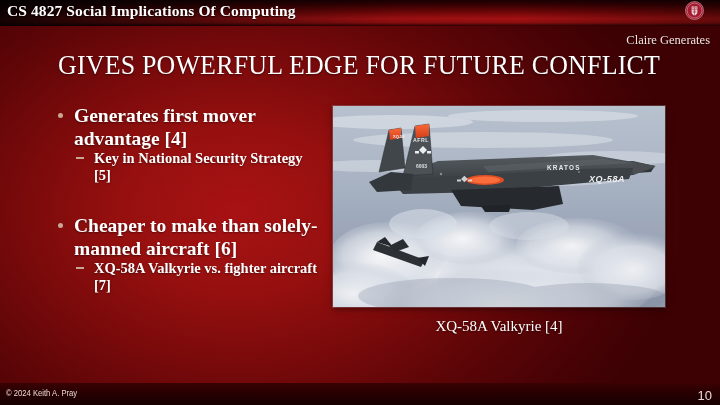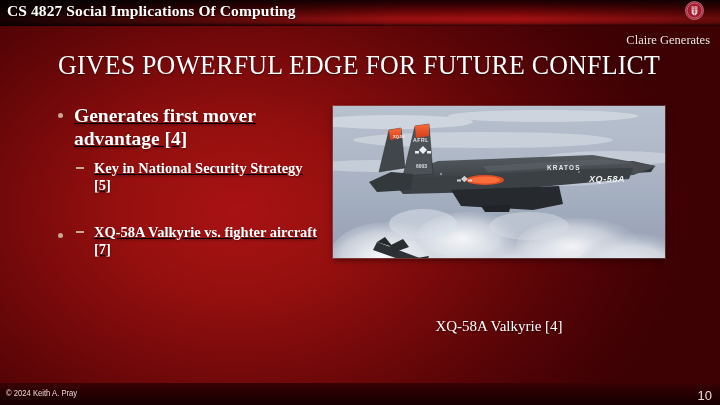--- a/index.html
+++ b/index.html
@@ -90,21 +90,20 @@
     letter-spacing: 0.2px;
     text-shadow: 0 1px 2px rgba(0,0,0,0.5);
     white-space: nowrap;
   }
 
   
   #content-column {
     position: absolute;
     left: 52px; top: 104px;
     width: 268px;
-    text-decoration: underline;
   }
   .bullet-group { margin-bottom: 2px; }
   .bullet-l1 {
     position: relative;
     padding-left: 22px;
     font-size: 19.5px;
     line-height: 23px;
     color: #ffffff;
     font-weight: bold;
     font-family: "Liberation Serif", "DejaVu Serif", serif;
@@ -113,41 +112,41 @@
   .bullet-l1 .marker {
     position: absolute;
     left: 6px; top: 9px;
     width: 5px; height: 5px;
     border-radius: 50%;
     background: #c9a893;
   }
   .bullet-l2 {
     position: relative;
     padding-left: 42px;
-    margin-top: 10px;
+    margin-top: 0;
     font-size: 14.5px;
     line-height: 17px;
     color: #ffffff;
     font-weight: bold;
     font-family: "Liberation Serif", "DejaVu Serif", serif;
     text-shadow: 0 1px 2px rgba(0,0,0,0.45);
   }
   .bullet-l2 .marker {
     position: absolute;
     left: 24px; top: 7px;
     width: 8px; height: 2px;
     background: #c9a893;
   }
   #bullet-group-2 { margin-top: 30px; }
 
   
   #photo-frame {
     position: absolute;
     left: 333px; top: 106px;
-    width: 332px; height: 152px;
+    width: 332px; height: 201px;
     box-shadow: 0 0 0 1px rgba(255,255,255,0.18), 0 2px 6px rgba(0,0,0,0.5);
     overflow: hidden;
     background: #8d9aae;
   }
   #photo-svg { display: block; width: 332px; height: 201px; }
   #photo-caption {
     position: absolute;
     left: 333px; top: 318px;
     width: 332px;
     text-align: center;
@@ -220,20 +219,21 @@
       </div>
       <div class="bullet-l2">
         <span class="marker"></span>
         <span>Key in National Security Strategy [5]</span>
       </div>
     </div>
 
     <div class="bullet-group" id="bullet-group-2">
       <div class="bullet-l1">
         <span class="marker"></span>
+        <span>Cheaper to make than solely-manned aircraft [6]</span>
       </div>
       <div class="bullet-l2">
         <span class="marker"></span>
         <span>XQ-58A Valkyrie vs. fighter aircraft [7]</span>
       </div>
     </div>
 
   </div>
 
   <div id="photo-frame">

